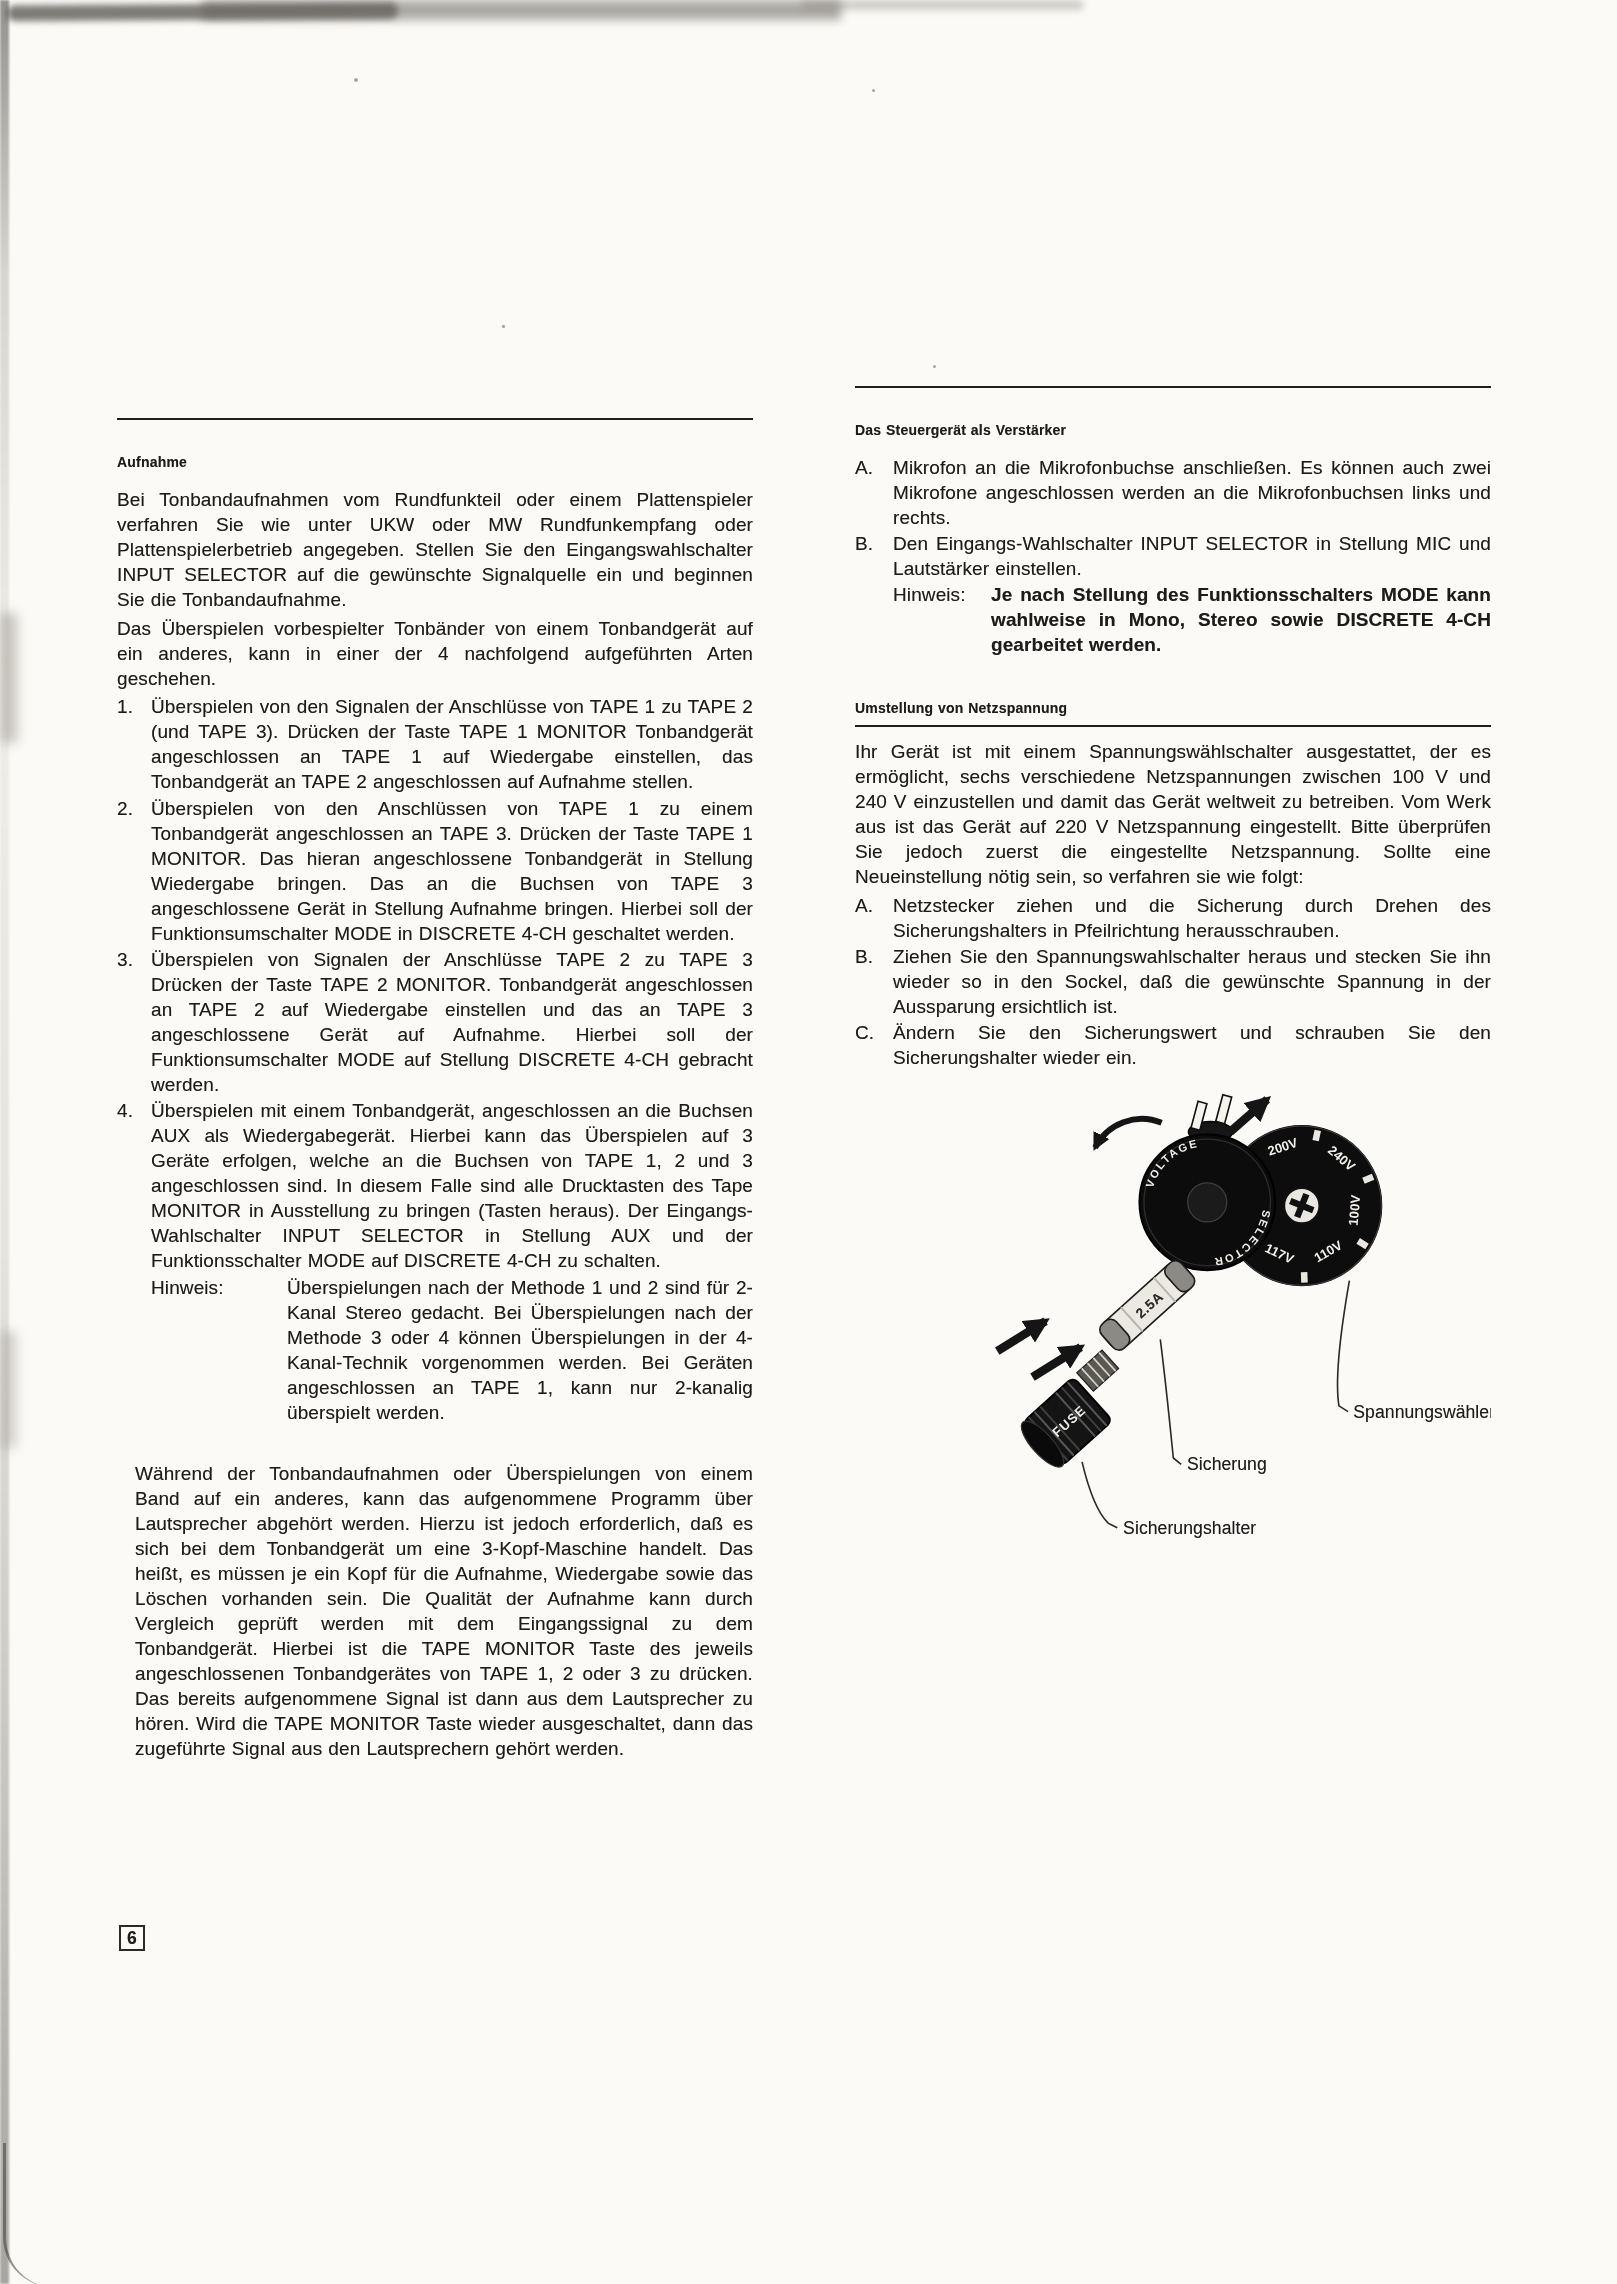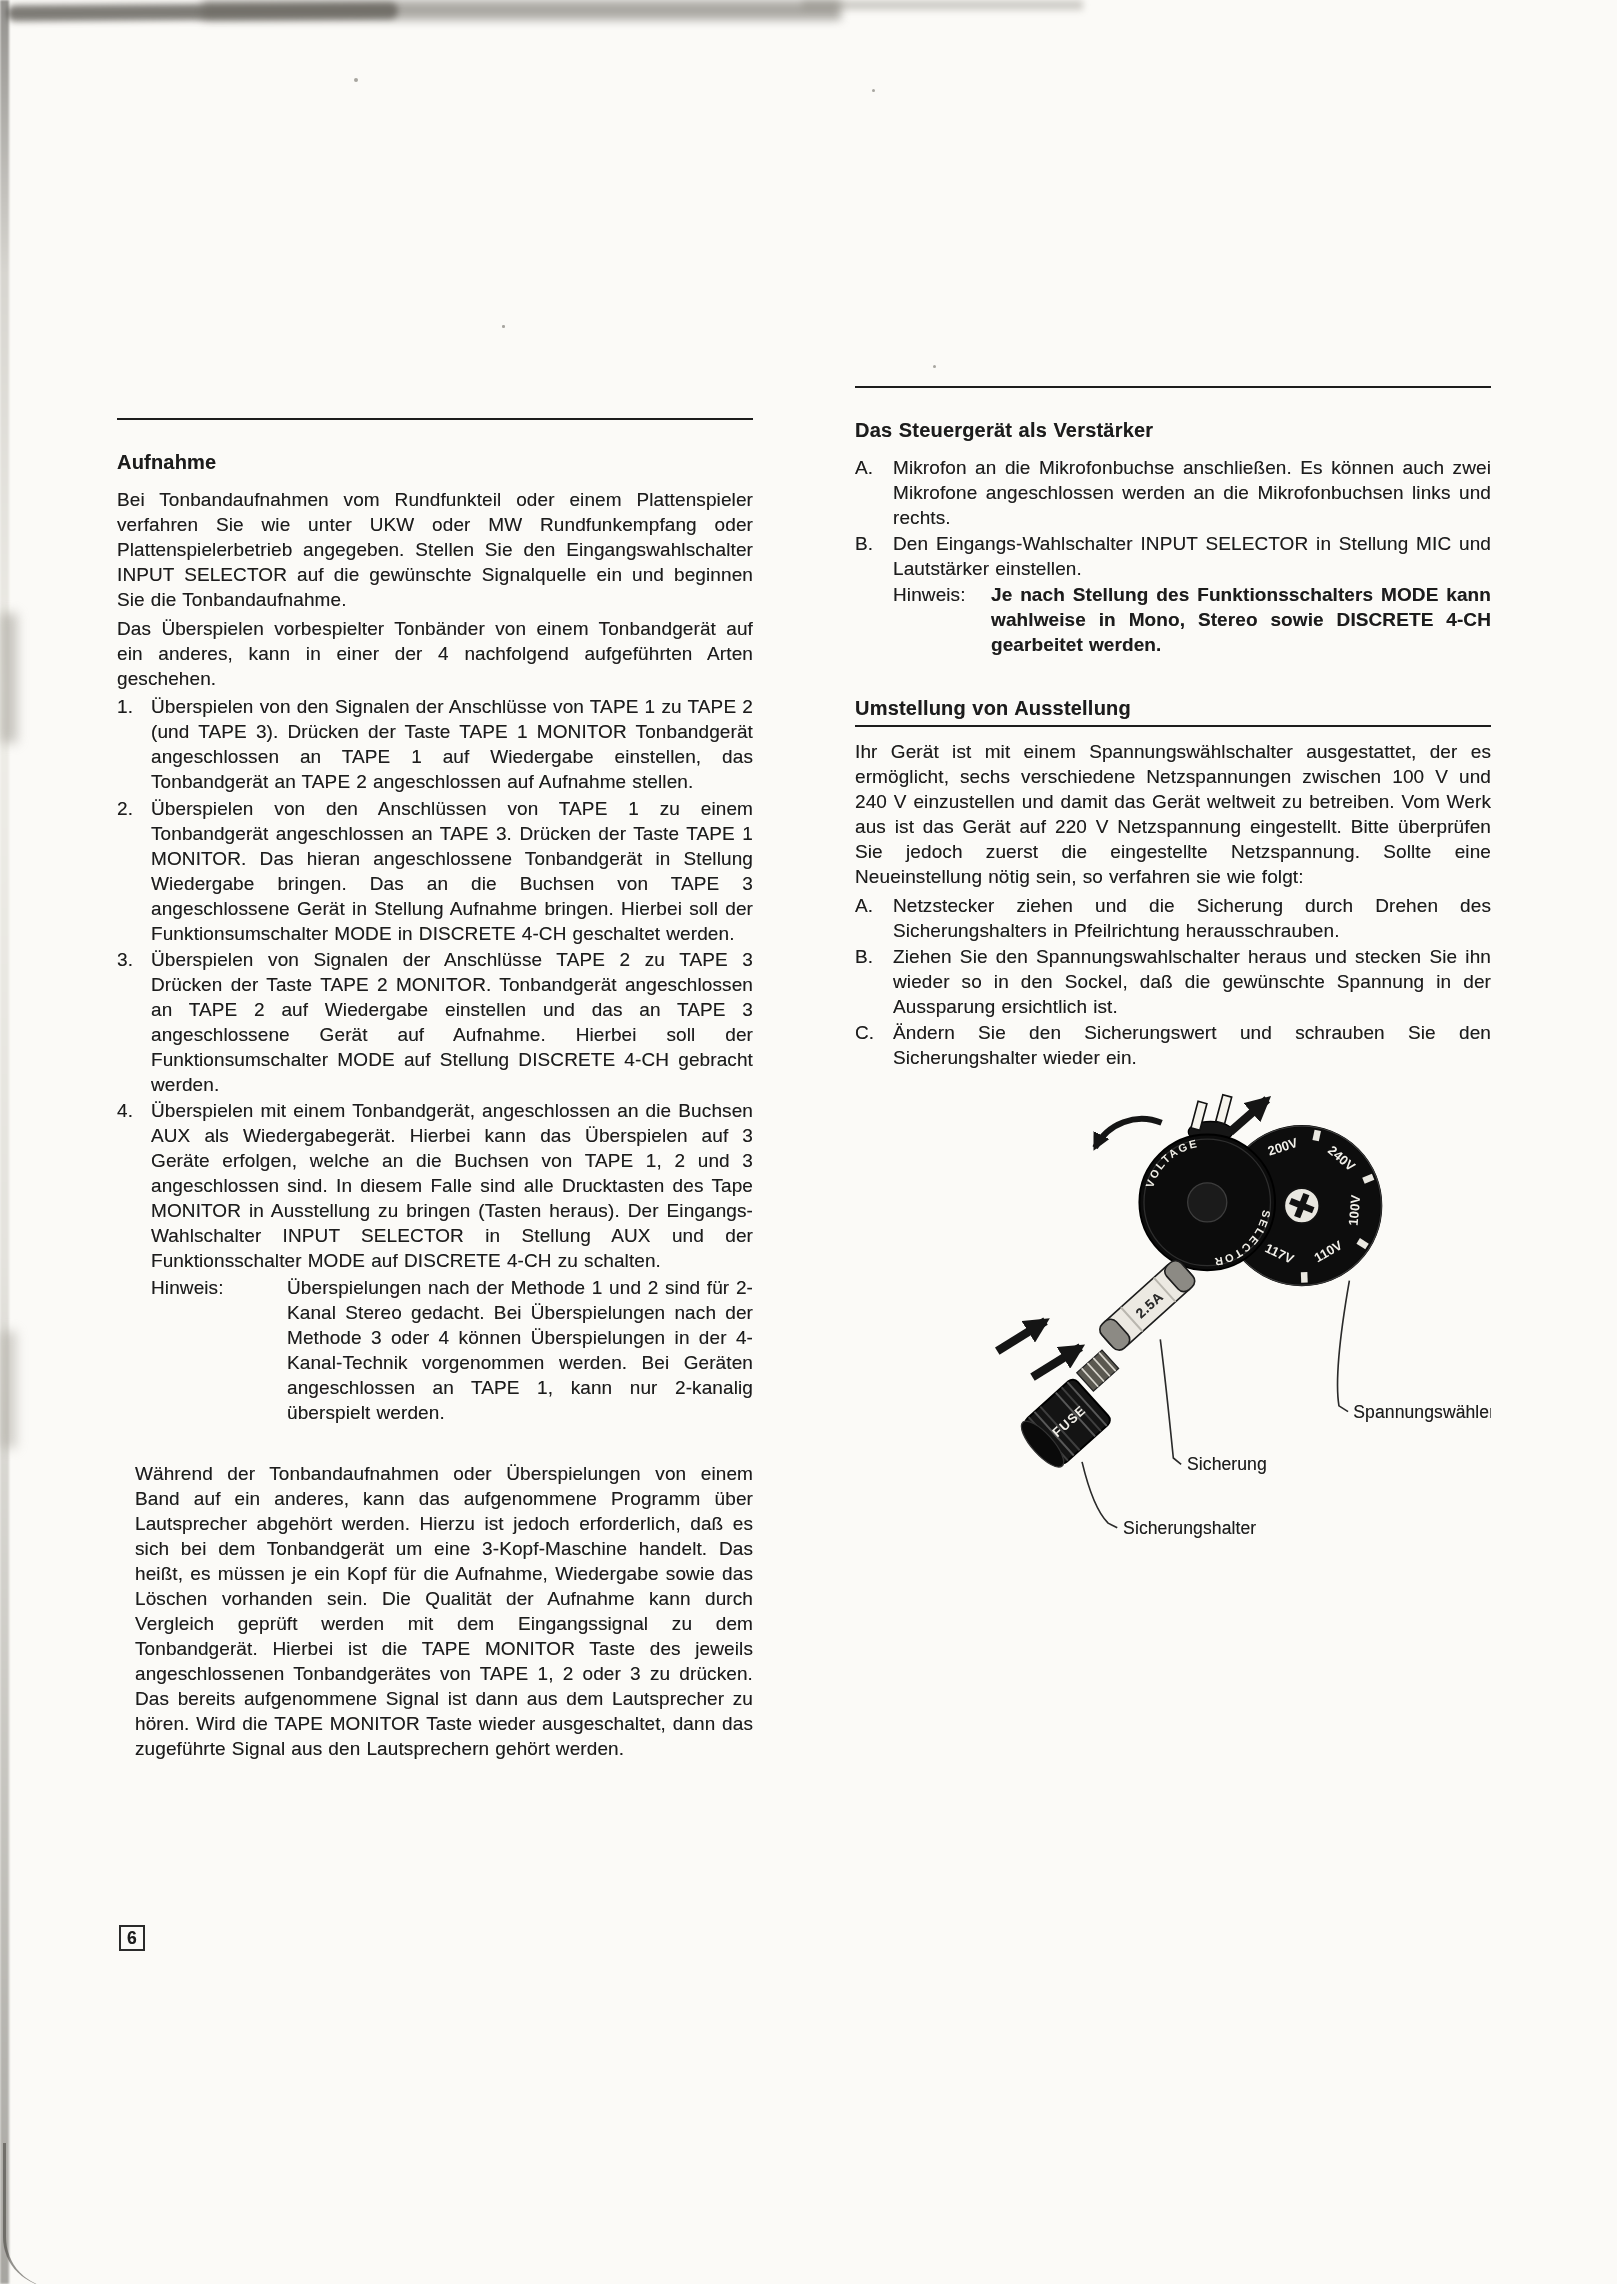--- a/index.html
+++ b/index.html
@@ -25,21 +25,21 @@
   .speck { position:absolute; border-radius:50%; background:#6f6c65; opacity:.6; }
 
   
   .col { position:absolute; width:636px; }
   .left-col  { left:117px;  top:418px; }
   .right-col { left:855px; top:386px; }
 
   .rule-top { border-top:2px solid #1d1d1d; margin:0 0 30px 0; }
   .rule-under { border-top:2px solid #1d1d1d; margin:3.9px 0 11.7px 0; }
 
-  h2.section-heading { font-size:20px; font-weight:bold; margin:0 0 11.7px 0; letter-spacing:0.2px; }
+  h2.section-heading { font-size:14px; font-weight:bold; margin:0 0 11.7px 0; letter-spacing:0.2px; }
 
   .body-text { font-size:19px; line-height:25px; letter-spacing:0.1px; word-spacing:0.7px; text-align:justify; }
   p.body { margin:0 0 3.9px 0; }
   p.body-indent { margin:0 0 3.9px 18px; }
 
   .li   { display:flex; margin:0 0 1.3px 0; }
   .li .num { flex:0 0 34px; }
   .li .txt { flex:1; text-align:justify; }
 
   .item { display:flex; margin:0 0 1.3px 0; }
@@ -128,21 +128,21 @@
       <span class="txt">Den Eingangs-Wahlschalter INPUT SELECTOR in Stellung MIC und Lautstärker einstellen.</span>
     </div>
 
     <div class="note-r">
       <span class="note-label">Hinweis:</span>
       <span class="note-text">Je nach Stellung des Funktionsschalters MODE kann wahlweise in Mono, Stereo sowie DISCRETE 4-CH gearbeitet werden.</span>
     </div>
 
     <div class="gap-60"></div>
 
-    <h2 class="section-heading" style="margin-bottom:0;">Umstellung von Ausstellung</h2>
+    <h2 class="section-heading" style="margin-bottom:0;">Umstellung von Netzspannung</h2>
     <div class="rule-under"></div>
 
     <p class="body">Ihr Gerät ist mit einem Spannungswählschalter ausgestattet, der es ermöglicht, sechs verschiedene Netzspannungen zwischen 100 V und 240 V einzustellen und damit das Gerät weltweit zu betreiben. Vom Werk aus ist das Gerät auf 220 V Netzspannung eingestellt. Bitte überprüfen Sie jedoch zuerst die eingestellte Netzspannung. Sollte eine Neueinstellung nötig sein, so verfahren sie wie folgt:</p>
 
     <div class="item">
       <span class="num">A.</span>
       <span class="txt">Netzstecker ziehen und die Sicherung durch Drehen des Sicherungshalters in Pfeilrichtung herausschrauben.</span>
     </div>
     <div class="item">
       <span class="num">B.</span>

